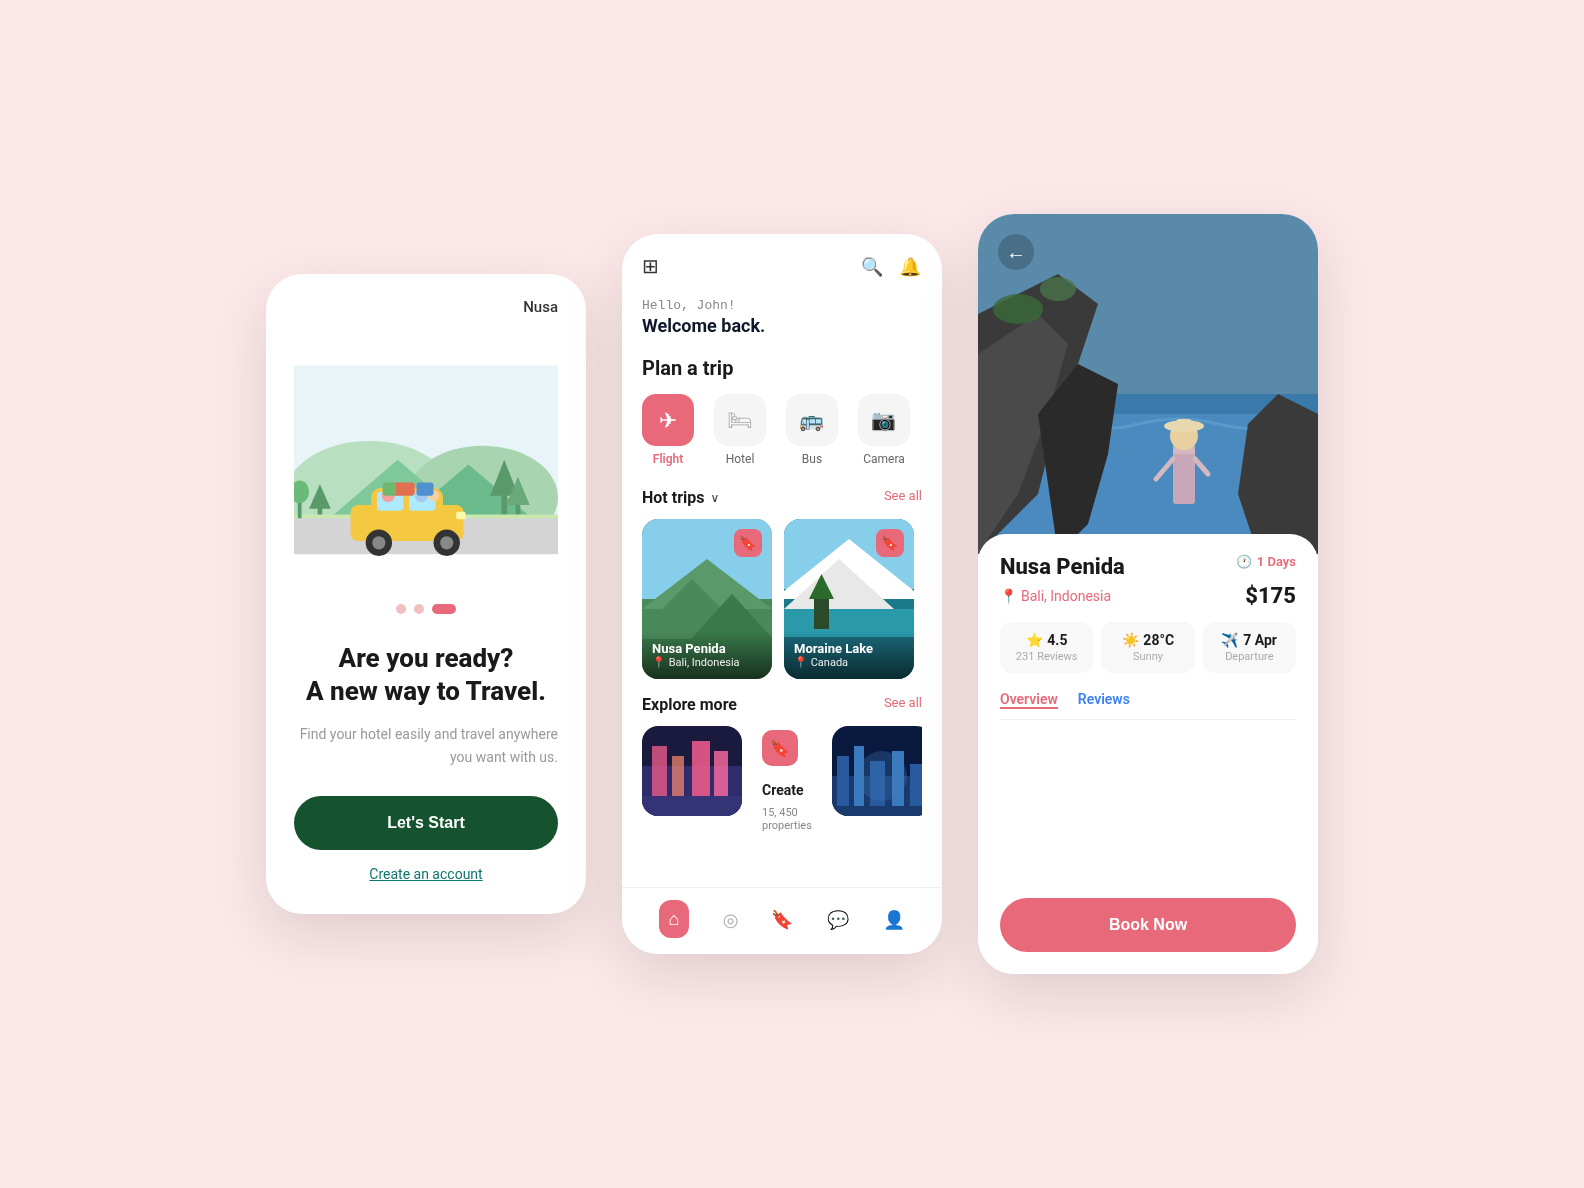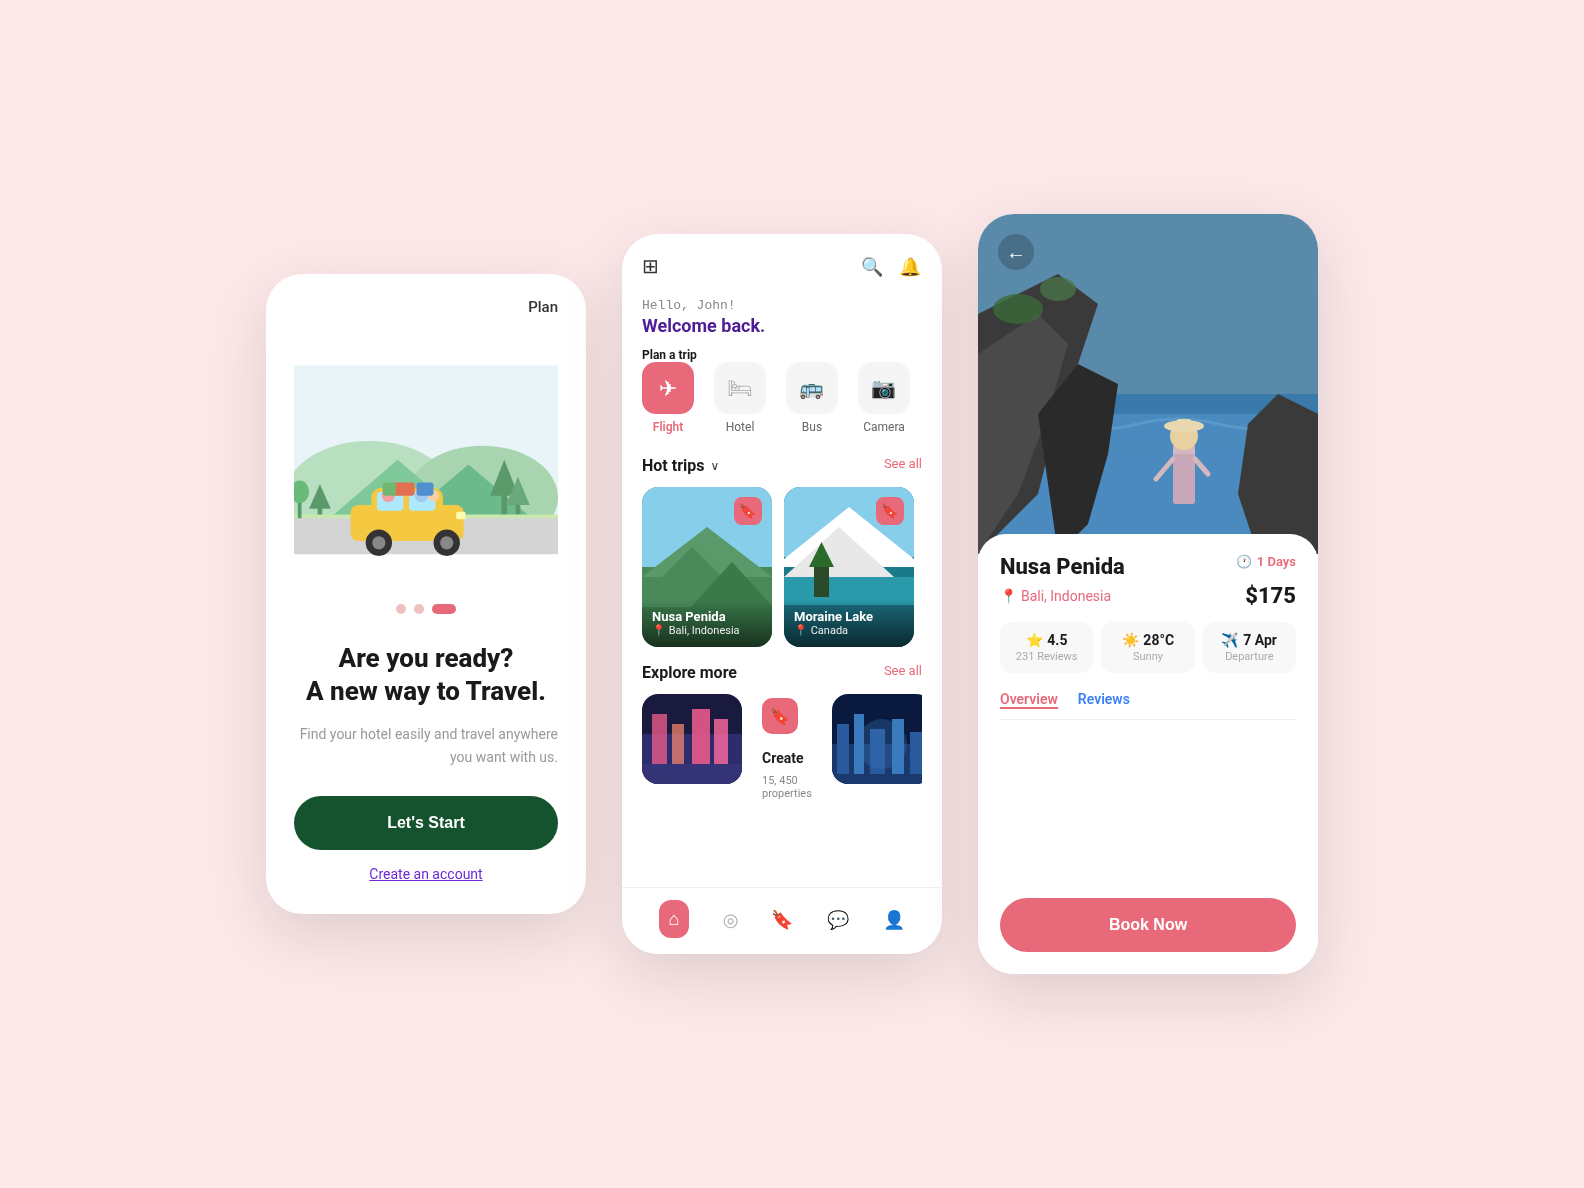--- a/index.html
+++ b/index.html
@@ -84,21 +84,21 @@
       padding: 18px;
       font-size: 16px;
       font-weight: 700;
       cursor: pointer;
       width: 100%;
       margin-bottom: 16px;
     }
     .create-account {
       text-align: center;
       font-size: 14px;
-      color: #6d28d9;
+      color: #0f766e;
       text-decoration: underline;
       cursor: pointer;
     }
 
     
     .screen-2 {
       width: 320px;
       height: 720px;
       display: flex;
       flex-direction: column;
@@ -111,22 +111,22 @@
     .top-bar {
       display: flex;
       justify-content: space-between;
       align-items: center;
       margin-bottom: 20px;
     }
     .grid-icon { font-size: 20px; color: #333; cursor: pointer; }
     .top-icons { display: flex; gap: 16px; }
     .top-icon { font-size: 18px; color: #333; cursor: pointer; }
     .greeting-small { font-size: 13px; color: #888; margin-bottom: 2px; font-family: Liberation Mono, monospace; }
-    .greeting-large { font-size: 18px; font-weight: 700; color: #4c1d95; margin-bottom: 12px; }
-    .section-title { font-size: 12px; font-weight: 700; color: #1a1a1a; }
+    .greeting-large { font-size: 18px; font-weight: 700; color: #0f172a; margin-bottom: 20px; }
+    .section-title { font-size: 20px; font-weight: 700; color: #1a1a1a; margin-bottom: 14px; }
 
     .category-row {
       display: flex;
       gap: 20px;
       margin-bottom: 22px;
     }
     .category-item {
       display: flex;
       flex-direction: column;
       align-items: center;
@@ -345,21 +345,21 @@
       width: 100%;
       height: 100%;
     }
   </style>
 </head>
 <body>
 
 <div class="screens-container">
 
   <div class="screen screen-1">
-    <div class="skip-btn">Plan</div>
+    <div class="skip-btn">Nusa</div>
 
     <div class="illustration-area">
       <svg class="car-scene" viewBox="0 0 280 200" xmlns="http://www.w3.org/2000/svg">
 
         <rect width="280" height="200" fill="#e8f4f8"></rect>
 
         <ellipse cx="80" cy="140" rx="90" ry="60" fill="#b8dfc0"></ellipse>
         <ellipse cx="200" cy="140" rx="80" ry="55" fill="#a8d4b0"></ellipse>
 
         <polygon points="40,160 110,100 180,160" fill="#7ec89a"></polygon>

